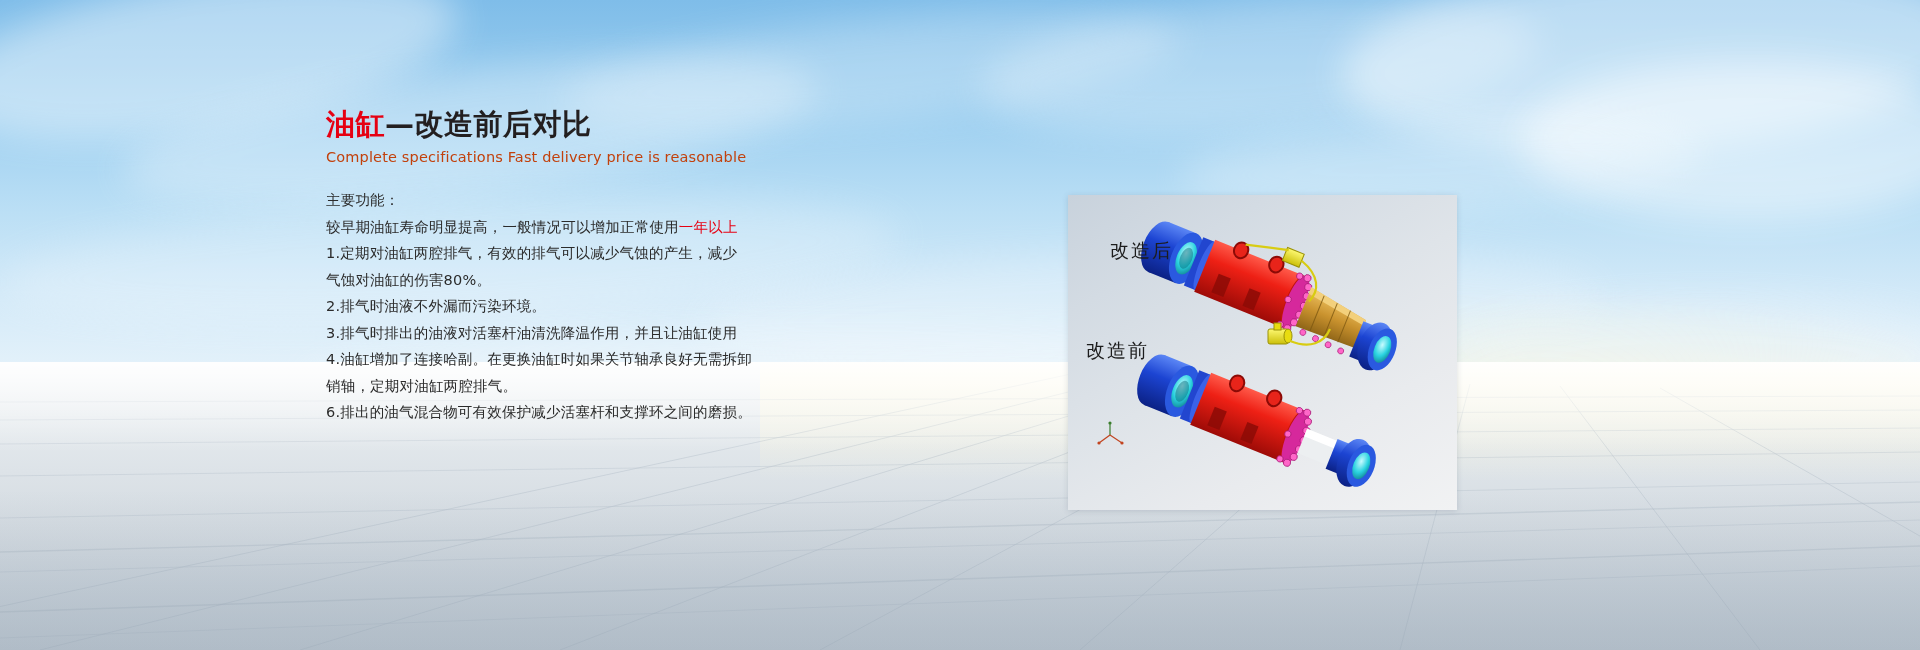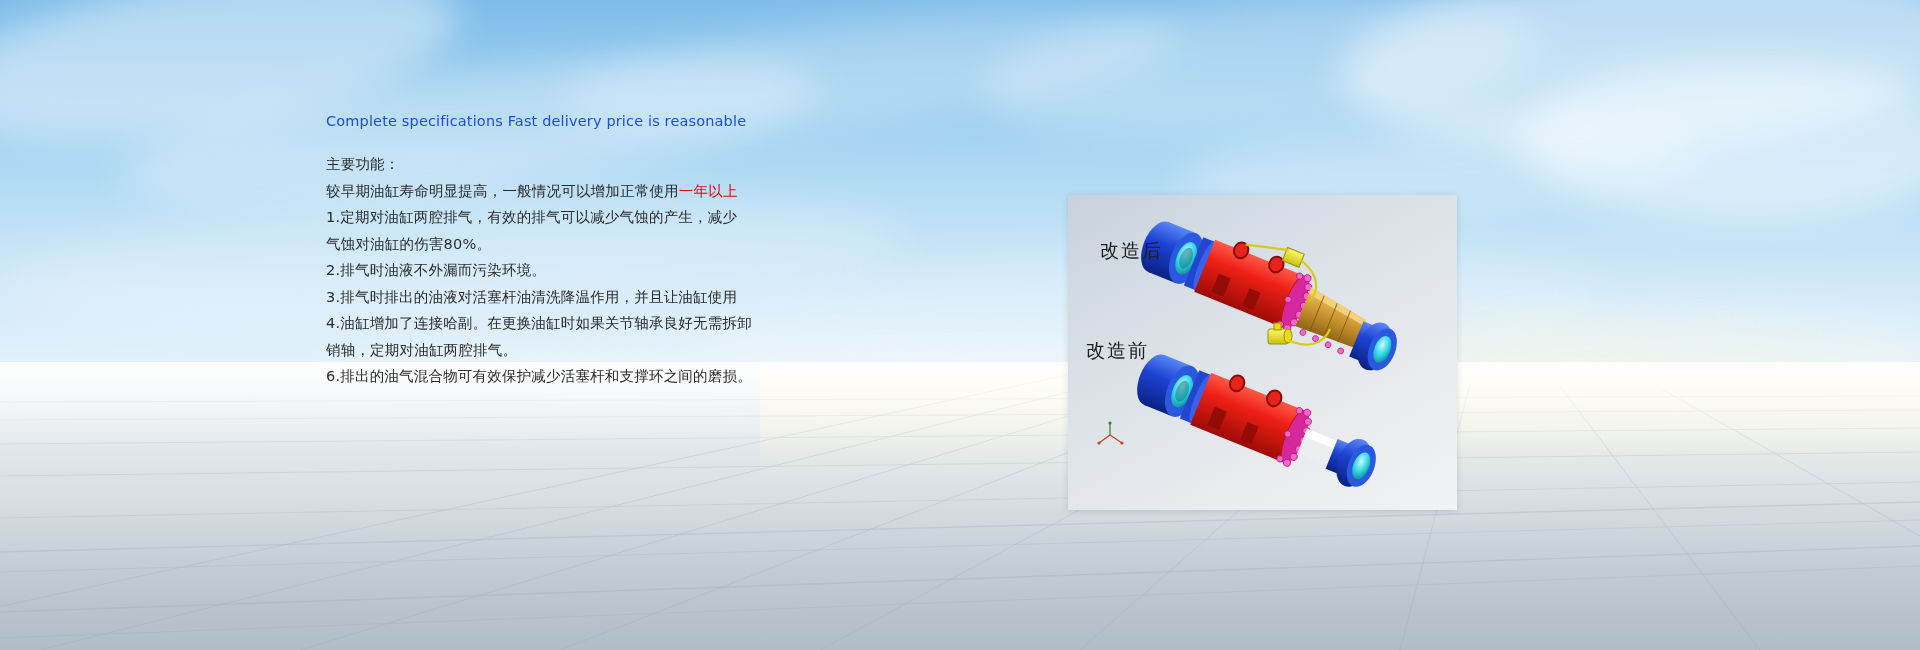--- a/index.html
+++ b/index.html
@@ -122,21 +122,21 @@
     font-weight: bold;
     color: #231f20;
     letter-spacing: .5px;
     white-space: nowrap;
   }
   .headline .hl-red { color: #e60012; }
   .subhead {
     margin: 5px 0 0 0;
     font-size: 14.5px;
     line-height: 20px;
-    color: #1d4ed8;
+    color: #c2410c;
     letter-spacing: .15px;
     white-space: nowrap;
   }
 
   .body-copy {
     margin-top: 20px;
     font-size: 14.5px;
     line-height: 26.5px;
     color: #2b2b2b;
     letter-spacing: .2px;
@@ -158,21 +158,21 @@
     box-shadow: 0 1px 6px rgba(60,80,100,.18);
     overflow: hidden;
   }
   .panel-label {
     position: absolute;
     font-size: 19px;
     color: #1c1c1c;
     letter-spacing: 2px;
     white-space: nowrap;
   }
-  .label-after  { left: 32px; top: 43px; }
+  .label-after  { left: 42px; top: 43px; }
   .label-before { left: 18px; top: 143px; text-align: center; }
 
   .cad { position: absolute; left: 0; top: 0; width: 389px; height: 315px; }
 </style>
 </head>
 <body>
 
 <div id="banner">
 
   <div class="sky">
@@ -217,20 +217,21 @@
         <path d="M 0,250 L 1920,184"></path>
         <path d="M 0,190 L 1920,140"></path>
       </g>
     </svg>
     <div class="ghaze"></div>
     <div class="gdark"></div>
   </div>
 
   <div class="copy">
 
+    <h1 class="headline"><span class="hl-red">油缸</span><span>—改造前后对比</span></h1>
 
     <p class="subhead">Complete specifications Fast delivery price is reasonable</p>
 
     <div class="body-copy">
       <p>主要功能：</p>
 
       <p><span>较早期油缸寿命明显提高，一般情况可以增加正常使用</span><span class="em-red">一年以上</span></p>
 
       <p>1.定期对油缸两腔排气，有效的排气可以减少气蚀的产生，减少</p>
       <p>气蚀对油缸的伤害80%。</p>

